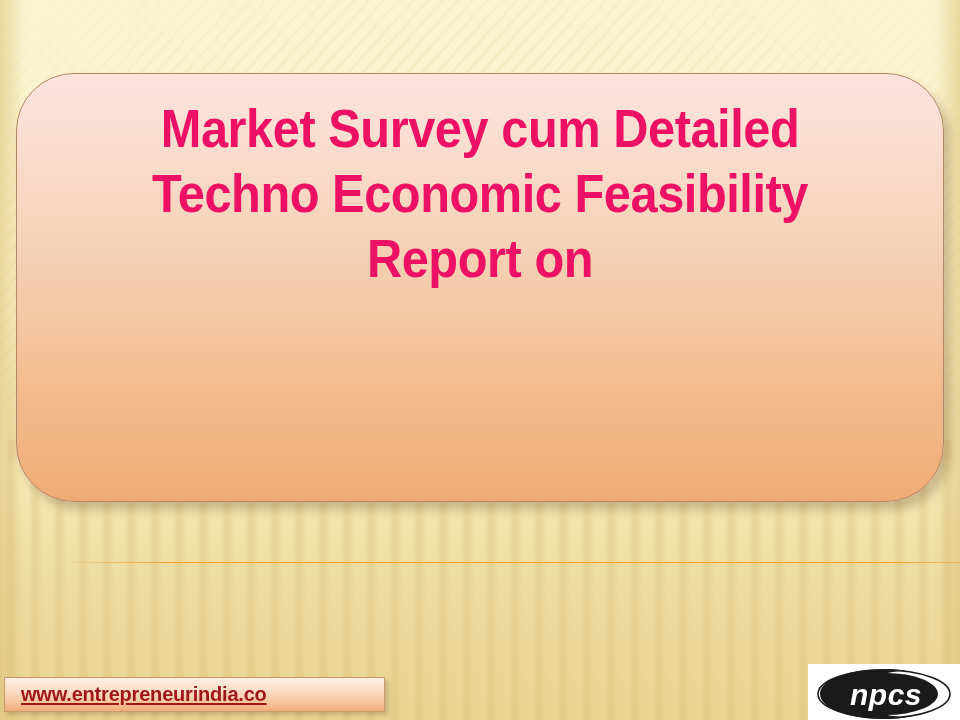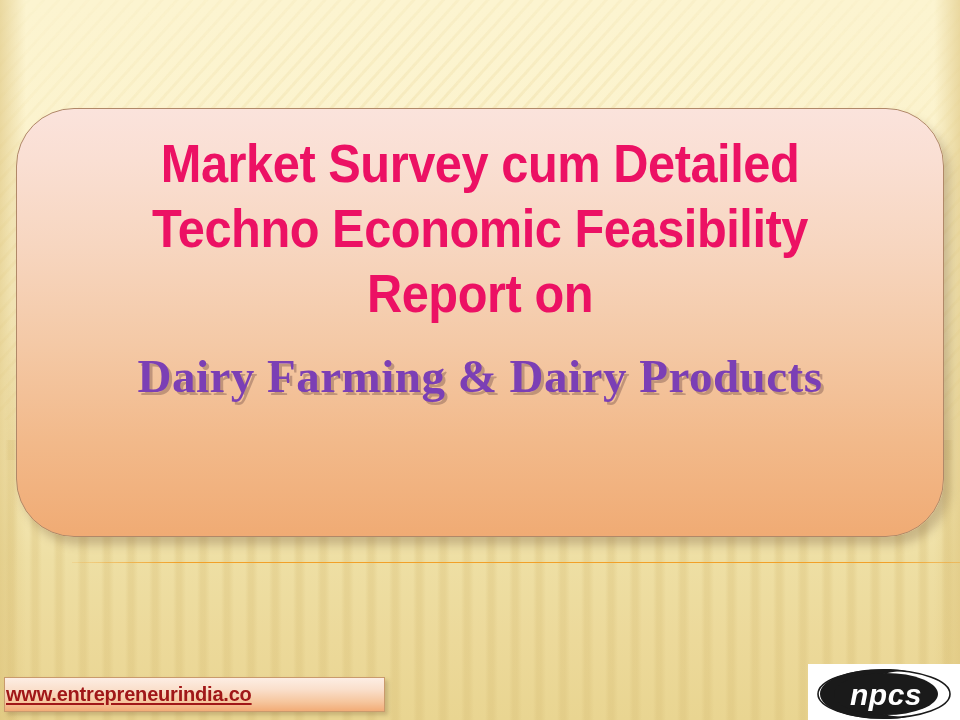--- a/index.html
+++ b/index.html
@@ -120,21 +120,20 @@
         #f7d6c0 32%,
         #f4c9a6 55%,
         #f2b98a 78%,
         #f0ab74 100%);
     box-shadow: 6px 8px 10px rgba(120, 95, 60, 0.33);
     display: flex;
     flex-direction: column;
     align-items: center;
     justify-content: flex-start;
     padding-top: 22px;
-    margin-top: 35px;
   }
 
   .title-line {
     color: #ec1164;
     font-family: "Liberation Sans", sans-serif;
     font-weight: bold;
     font-size: 53px;
     line-height: 65px;
     letter-spacing: -0.5px;
     text-align: center;
@@ -165,21 +164,21 @@
     box-sizing: border-box;
     border: 1px solid #c99a6c;
     background: linear-gradient(180deg,
         #fdeee4 0%,
         #fadfcb 35%,
         #f6c69e 72%,
         #f2ac77 100%);
     box-shadow: 3px 3px 4px rgba(120, 95, 60, 0.30);
     display: flex;
     align-items: center;
-    padding-left: 1px;
+    padding-left: 16px;
   }
   .url-text {
     color: #a01718;
     font-family: "Liberation Sans", sans-serif;
     font-weight: bold;
     font-size: 20px;
     text-decoration: underline;
     text-underline-offset: 2px;
     letter-spacing: -0.2px;
   }
@@ -210,21 +209,20 @@
   <div class="bg-vertical"></div>
   <div class="bg-edge-left"></div>
   <div class="bg-edge-right"></div>
 
   <div class="divider"></div>
 
   <div class="title-panel">
     <div class="title-line">Market Survey cum Detailed</div>
     <div class="title-line">Techno Economic Feasibility</div>
     <div class="title-line">Report on</div>
-    <div class="subtitle-line first">Dairy Farming &amp; Dairy Products</div>
   </div>
 
   <div class="url-banner">
     <span class="url-text">www.entrepreneurindia.co</span>
   </div>
 
   <div class="logo-box">
     <svg class="logo-svg" width="140" height="60" viewBox="0 0 140 60">
       <ellipse cx="70" cy="30" rx="66" ry="24" fill="none" stroke="#1a1a1a" stroke-width="1.6"></ellipse>
       <path d="M 70 5 C 34 5 6 16 6 30 C 6 44 34 55 70 55 C 78 55 86 54.4 93 53.2 C 64 52 40 42.4 40 30 C 40 17.6 64 8 93 6.8 C 86 5.6 78 5 70 5 Z" fill="#1a1a1a"></path>

